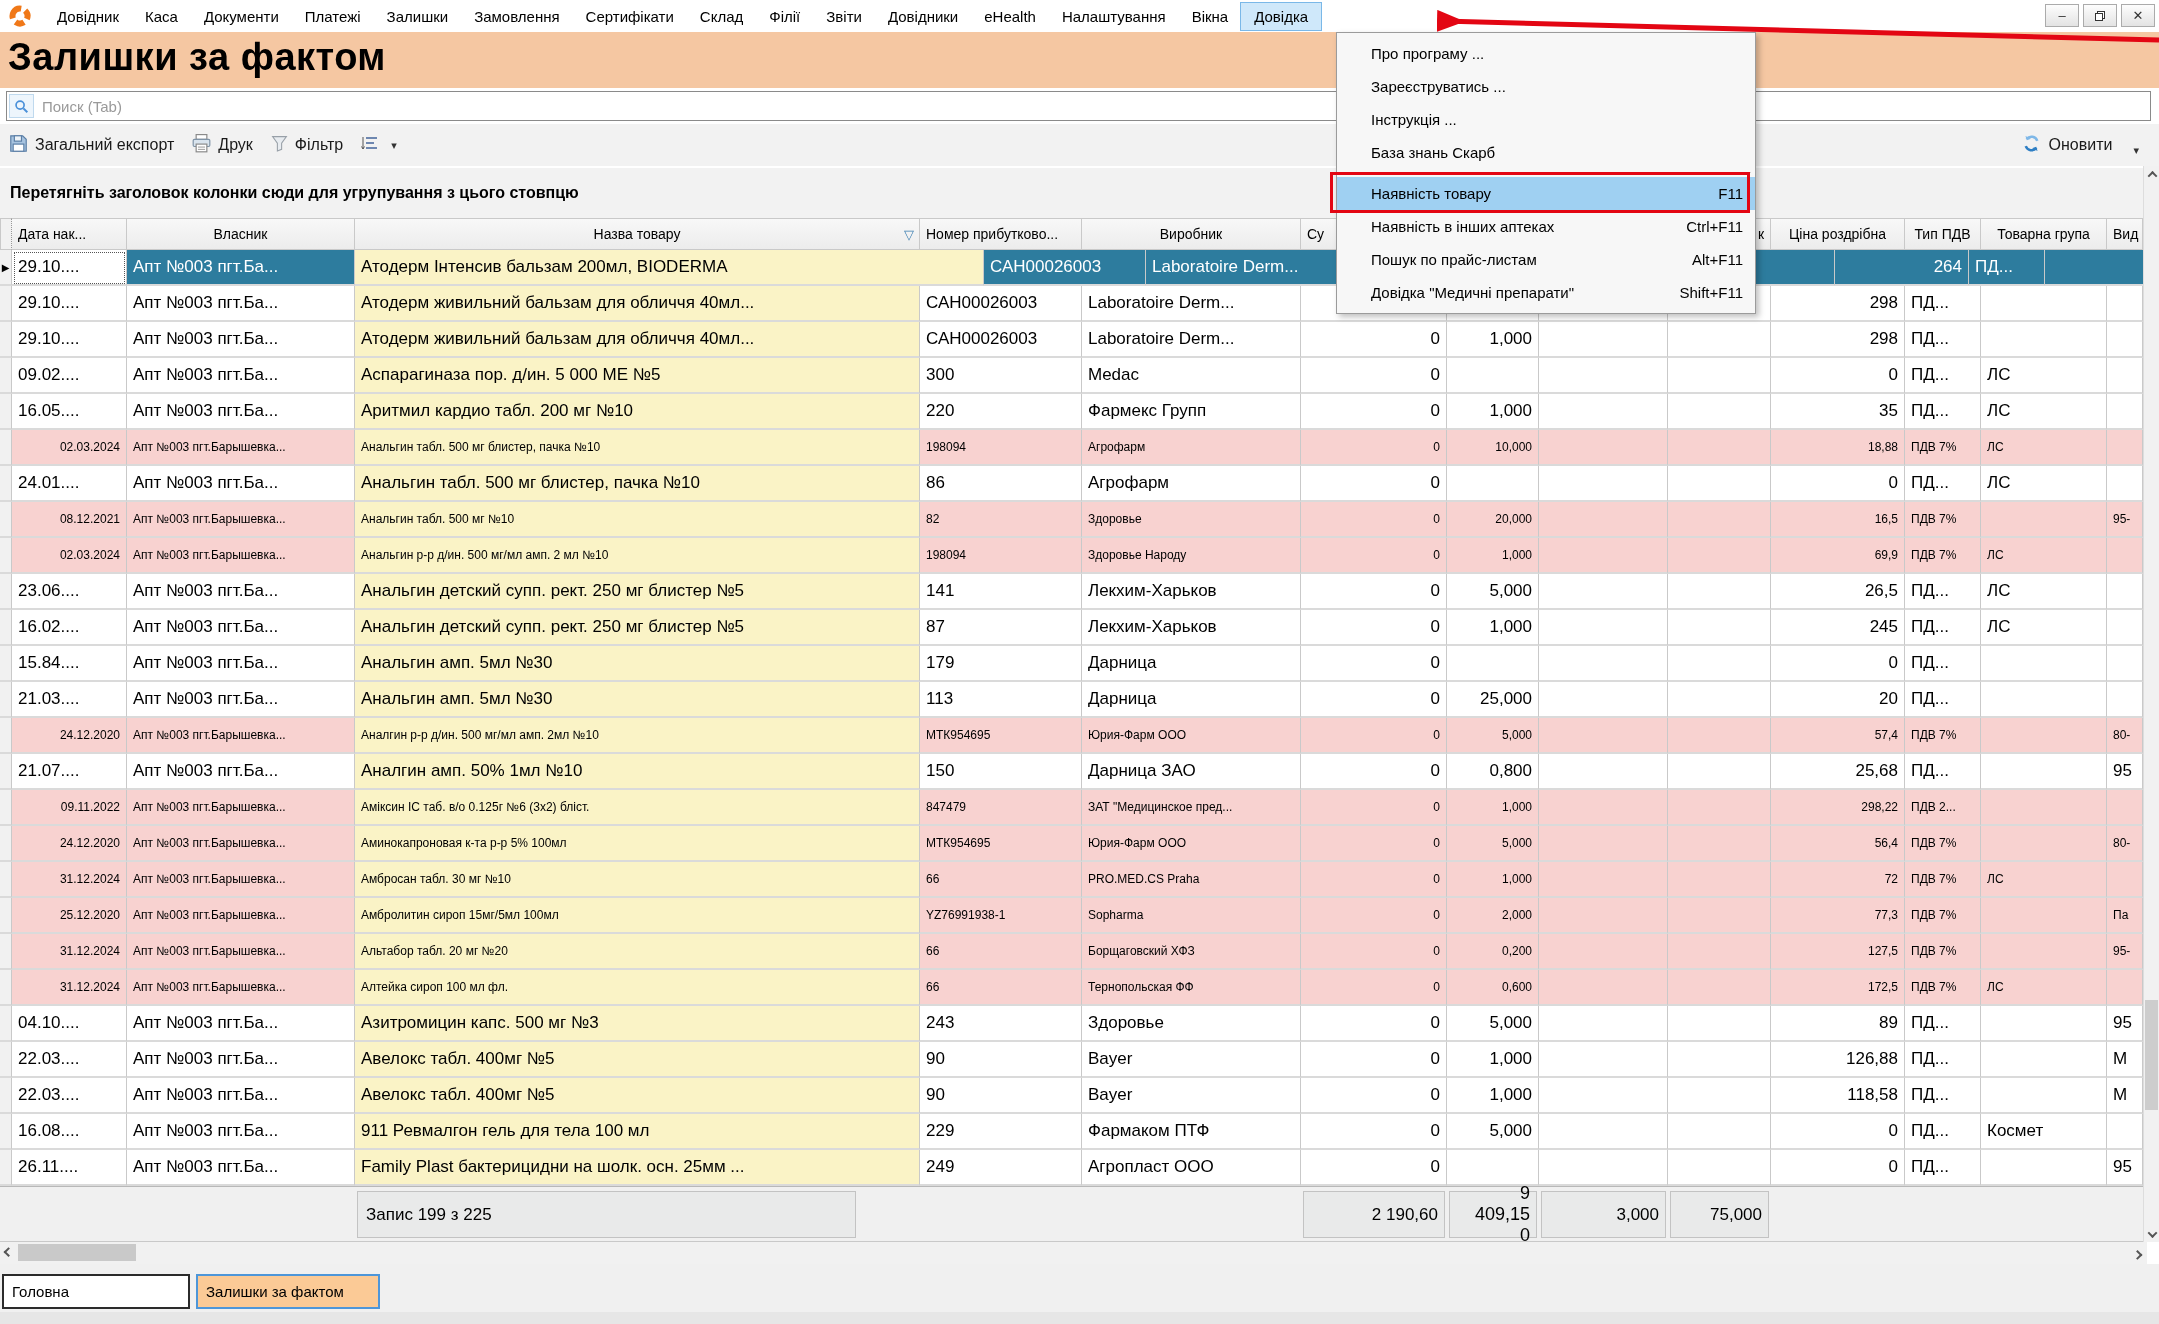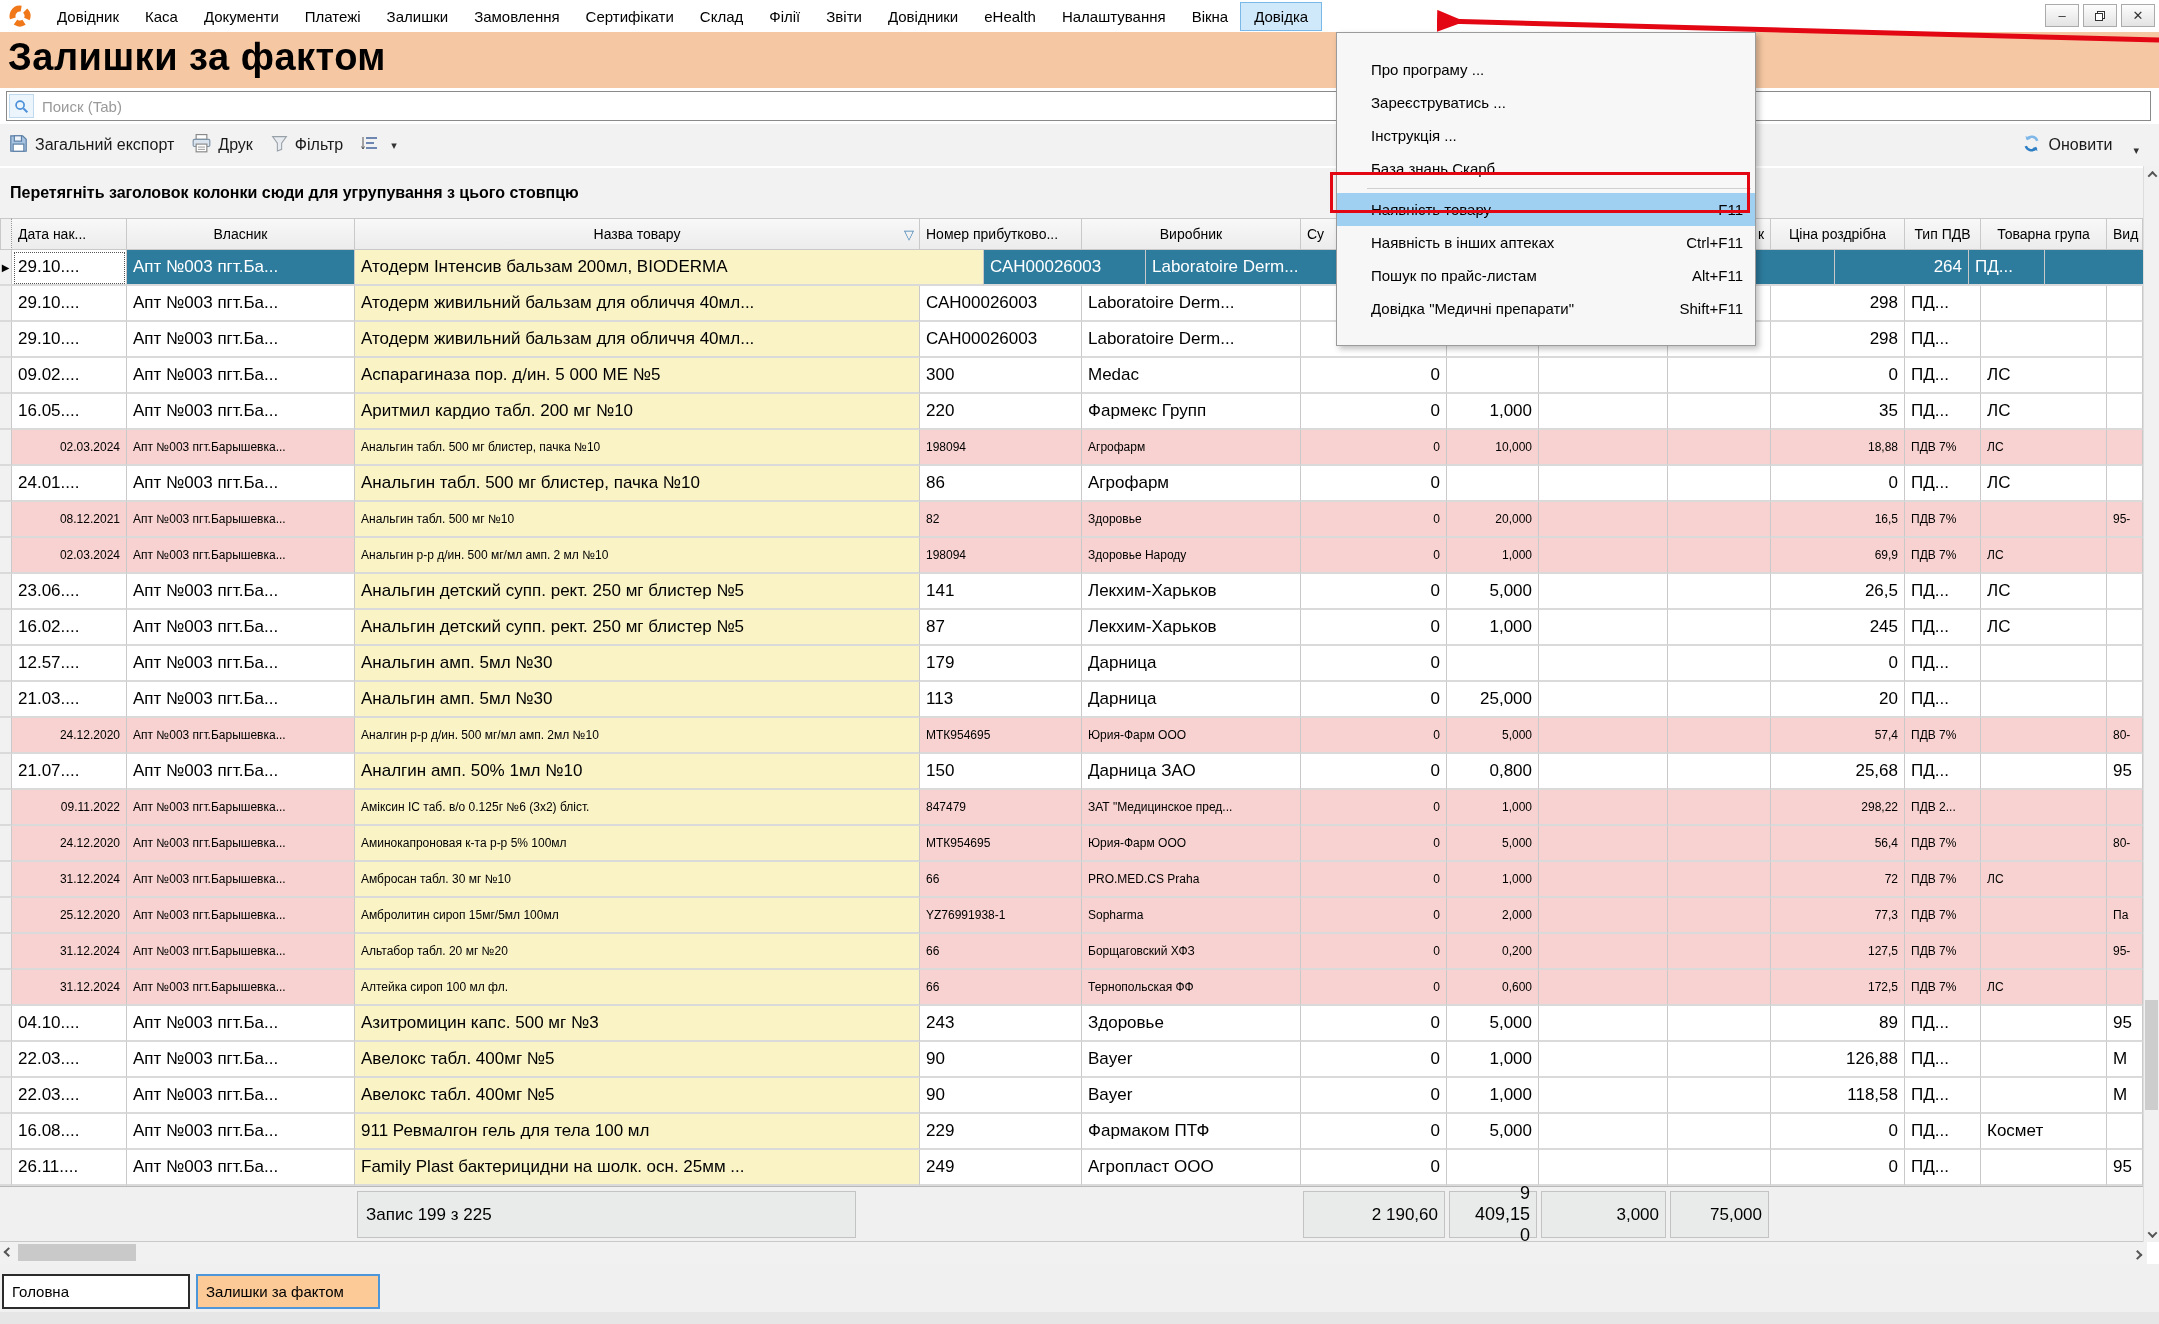--- a/index.html
+++ b/index.html
@@ -78,21 +78,21 @@
 
   
   .tabs-row { position:absolute; top:1272px; height:40px; left:0; right:0; background:#F0F0F0; }
   .tab { position:absolute; top:2px; height:35px; display:flex; align-items:center; padding-left:8px; font-size:15px; }
   .tab-home { left:2px; width:188px; background:#fff; border:2px solid #2B2B2B; }
   .tab-active { left:196px; width:184px; background:#FBCA96; border:2px solid #4D96D9; }
   .bottom-strip { position:absolute; top:1312px; height:12px; left:0; right:0; background:#E6E6E6; }
   .hgap { position:absolute; top:1264px; height:8px; left:0; right:0; background:#F0F0F0; }
 
   
-  .help-menu { position:absolute; left:1336px; top:32px; width:420px; background:#F7F7F7; border:1px solid #9B9B9B; box-shadow:3px 3px 6px rgba(0,0,0,0.25); z-index:50; padding:20px 0; }
+  .help-menu { position:absolute; left:1336px; top:32px; width:420px; background:#F7F7F7; border:1px solid #9B9B9B; box-shadow:3px 3px 6px rgba(0,0,0,0.25); z-index:50; padding:4px 0; }
   .help-item { height:33px; display:flex; align-items:center; padding:0 12px 0 34px; font-size:15px; }
   .help-item .shortcut { margin-left:auto; }
   .help-item.highlighted { background:#9FD0F2; }
   .menu-sep { height:8px; position:relative; }
   .menu-sep::after { content:""; position:absolute; left:30px; right:4px; top:3px; border-top:1px solid #D0D0D0; }
 
   
   .red-box { position:absolute; left:1330px; top:172px; width:420px; height:41px; border:3px solid #E30613; z-index:55; pointer-events:none; }
   .annot-svg { position:absolute; left:0; top:0; width:2159px; height:1324px; z-index:60; pointer-events:none; }
 </style>
@@ -430,21 +430,21 @@
       <div class="cell col-qty" style="width: 92px;">1,000</div>
       <div class="cell col-a" style="width: 129px;"></div>
       <div class="cell col-b" style="width: 103px;"></div>
       <div class="cell col-price" style="width: 134px;">245</div>
       <div class="cell col-vat" style="width: 76px;">ПД...</div>
       <div class="cell col-group" style="width: 126px;">ЛС</div>
       <div class="cell col-extra" style="width: 36px;"></div>
     </div>
     <div class="row big">
       <div class="selstub"></div>
-      <div class="cell col-date" style="width: 115px;">12.57....</div>
+      <div class="cell col-date" style="width: 115px;">15.84....</div>
       <div class="cell col-owner" style="width: 228px;">Апт №003 пгт.Ба...</div>
       <div class="cell col-name" style="width: 565px;">Анальгин амп. 5мл №30</div>
       <div class="cell col-number" style="width: 162px;">179</div>
       <div class="cell col-manufacturer" style="width: 219px;">Дарница</div>
       <div class="cell col-su" style="width: 146px;">0</div>
       <div class="cell col-qty" style="width: 92px;"></div>
       <div class="cell col-a" style="width: 129px;"></div>
       <div class="cell col-b" style="width: 103px;"></div>
       <div class="cell col-price" style="width: 134px;">0</div>
       <div class="cell col-vat" style="width: 76px;">ПД...</div>

